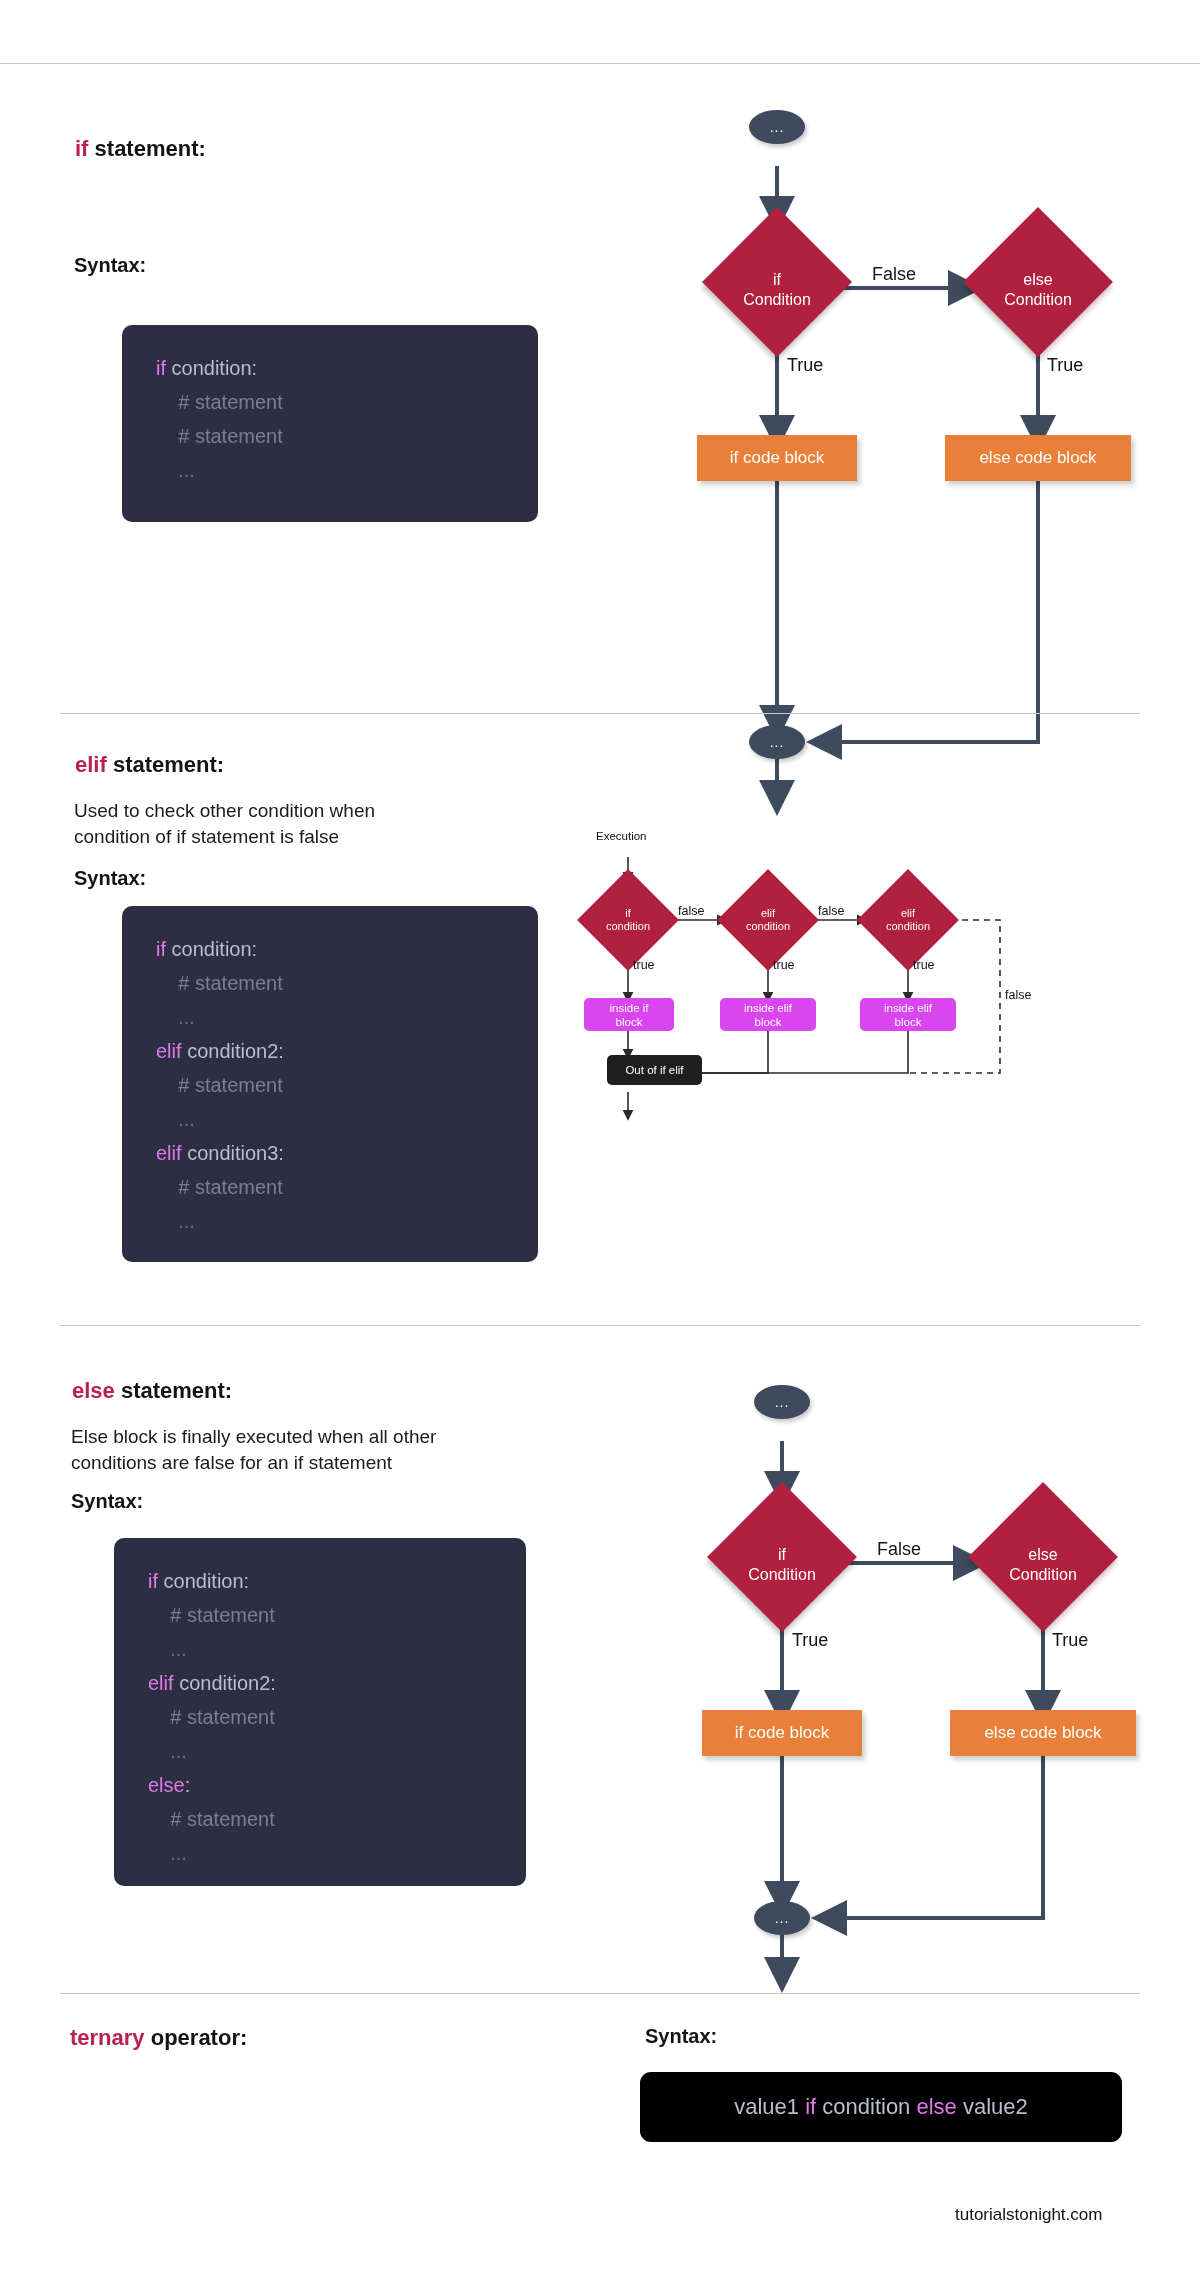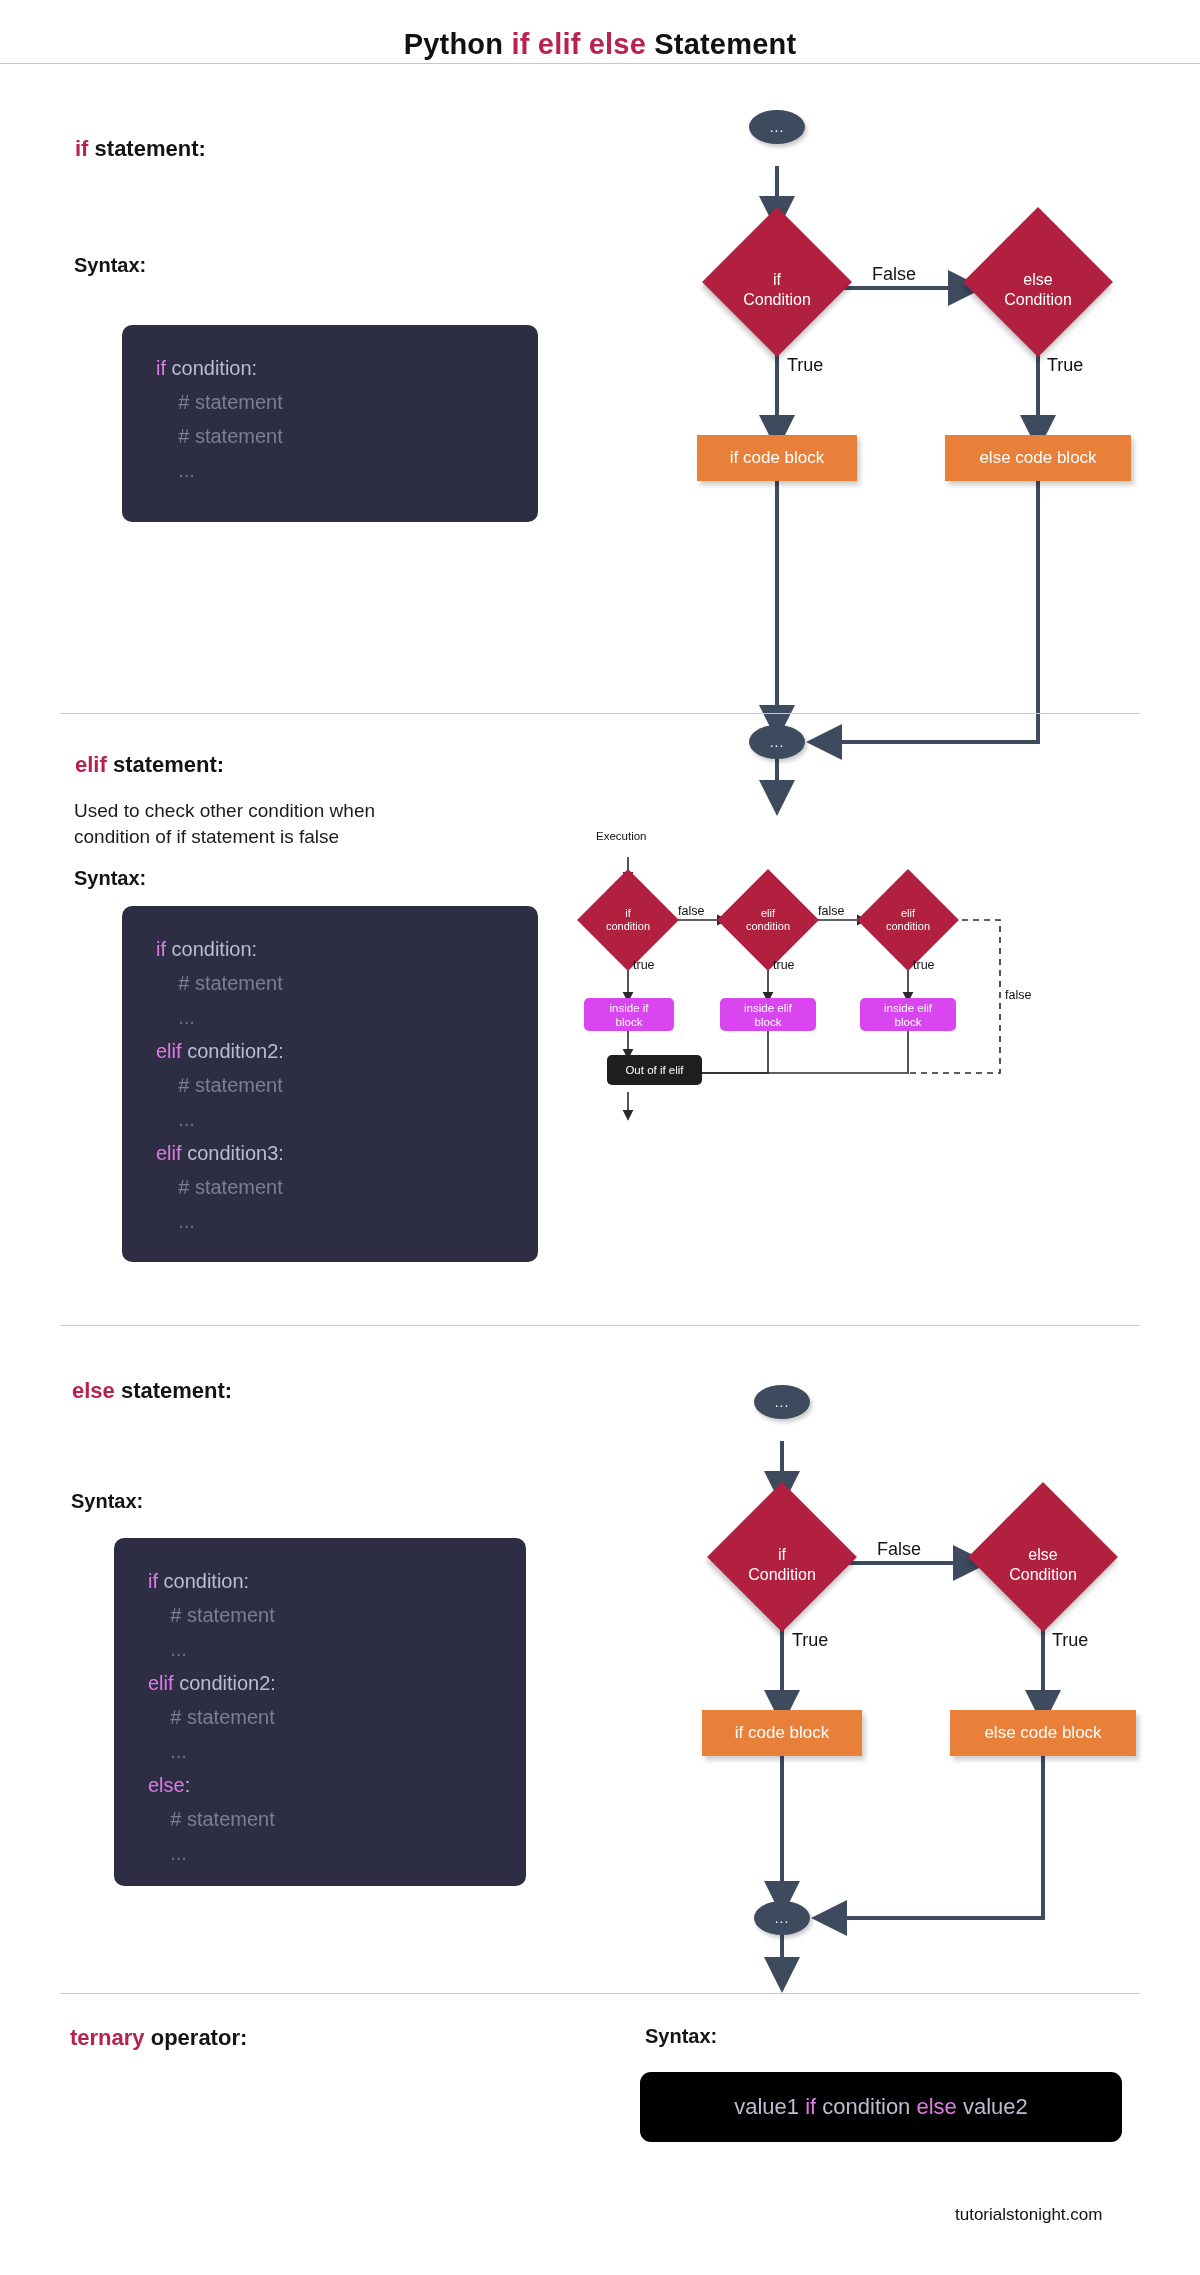--- a/index.html
+++ b/index.html
@@ -184,23 +184,20 @@
     font-size: 17px;
     color: #111111;
     white-space: nowrap;
   }
 </style>
 </head>
 <body>
 
 <div class="page">
 
-  <div class="header">
-    <h1><span>Python </span><span class="kw-red">if elif else</span><span> Statement</span></h1>
-  </div>
   <div class="hr" style="top:63px;"></div>
 
   <div class="sec-title" style="top:136px; left:75px;"><span class="kw-red">if</span><span> statement:</span></div>
 
 
   <div class="syntax-label" style="top:254px; left:74px;">Syntax:</div>
 
   <div class="code-card" style="top:325px; left:122px; width:416px; height:197px;"><span class="kw">if</span><span class="val"> condition:</span>
 <span class="cmt">    # statement</span>
 <span class="cmt">    # statement</span>
@@ -341,20 +338,22 @@
       <span>block</span></div>
     </div>
 
     <div class="fc2-black" style="top:225px; left:9px; width:95px; height:30px;margin-left:23px;">Out of if elif</div>
   </div>
 
   <div class="hr inner" style="top:1325px;"></div>
 
   <div class="sec-title" style="top:1378px; left:72px;"><span class="kw-red">else</span><span> statement:</span></div>
 
+  <div class="sec-desc" style="top:1424px; left:71px; width:560px; white-space:pre-line;">Else block is finally executed when all other
+conditions are false for an if statement</div>
 
   <div class="syntax-label" style="top:1490px; left:71px;">Syntax:</div>
 
   <div class="code-card" style="top:1538px; left:114px; width:412px; height:348px;"><span class="kw">if</span><span class="val"> condition:</span>
 <span class="cmt">    # statement</span>
 <span class="dots">    ...</span>
 <span class="kw">elif</span><span class="val"> condition2:</span>
 <span class="cmt">    # statement</span>
 <span class="dots">    ...</span>
 <span class="kw">else</span><span class="val">:</span>

